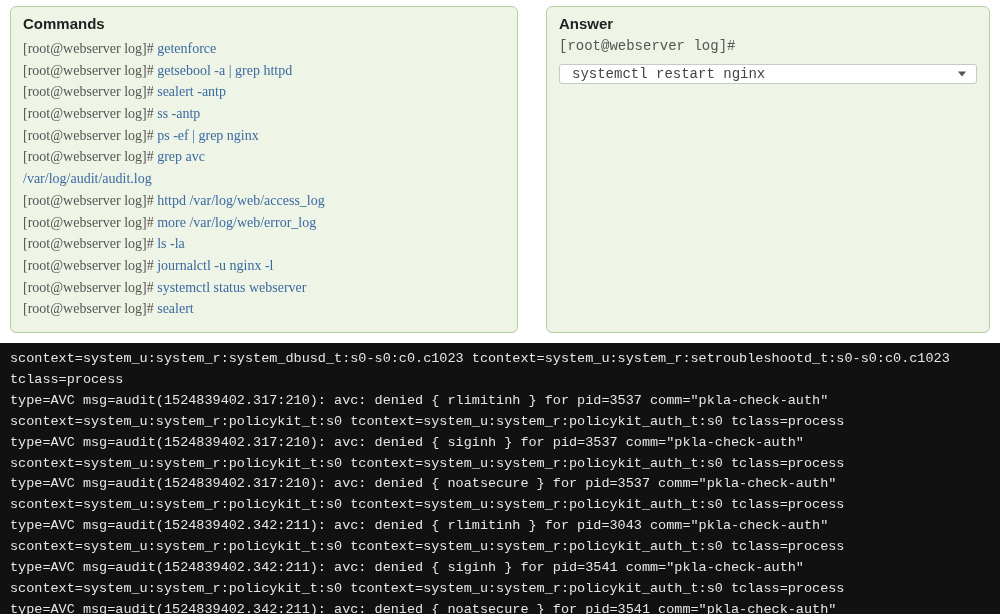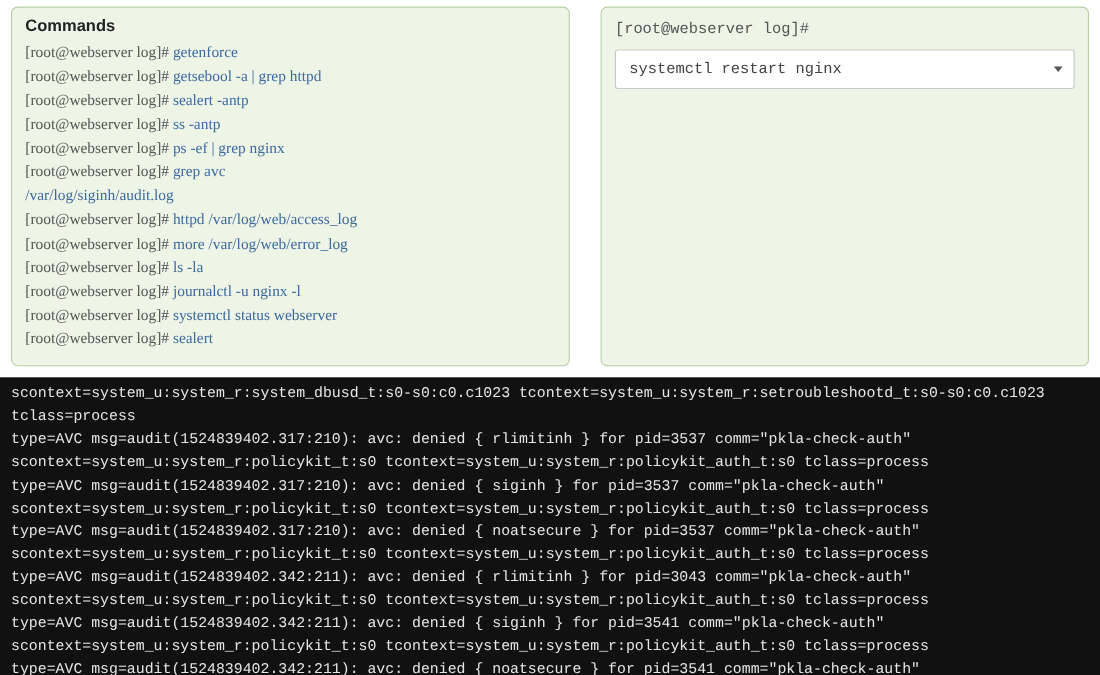--- a/index.html
+++ b/index.html
@@ -45,21 +45,21 @@
   .cmd-blue { color: #3b6aa0; }
   .answer-prompt {
     color: #555;
     margin: 4px 0 10px 0;
   }
   .select-wrap {
     position: relative;
     background: #fff;
     border: 1px solid #c9c9c9;
     border-radius: 3px;
-    height: 36px;
+    height: 20px;
     display: flex;
     align-items: center;
     padding: 0 28px 0 12px;
     color: #444;
   }
   .select-caret {
     position: absolute;
     right: 10px;
     top: 50%;
     transform: translateY(-50%);
@@ -87,31 +87,32 @@
 
   <div class="panel commands-panel">
     <div class="panel-title">Commands</div>
     <div id="commands-list">
         <div class="cmd-line"><span class="cmd-prompt">[root@webserver log]# </span><span class="cmd-blue">getenforce</span></div>
         <div class="cmd-line"><span class="cmd-prompt">[root@webserver log]# </span><span class="cmd-blue">getsebool -a | grep httpd</span></div>
         <div class="cmd-line"><span class="cmd-prompt">[root@webserver log]# </span><span class="cmd-blue">sealert -antp</span></div>
         <div class="cmd-line"><span class="cmd-prompt">[root@webserver log]# </span><span class="cmd-blue">ss -antp</span></div>
         <div class="cmd-line"><span class="cmd-prompt">[root@webserver log]# </span><span class="cmd-blue">ps -ef | grep nginx</span></div>
         <div class="cmd-line"><span class="cmd-prompt">[root@webserver log]# </span><span class="cmd-blue">grep avc</span></div>
-        <div class="cmd-line"><span class="cmd-blue">/var/log/siginh/audit.log</span></div>
+        <div class="cmd-line"><span class="cmd-blue">/var/log/audit/audit.log</span></div>
         <div class="cmd-line"><span class="cmd-prompt">[root@webserver log]# </span><span class="cmd-blue">httpd /var/log/web/access_log</span></div>
         <div class="cmd-line"><span class="cmd-prompt">[root@webserver log]# </span><span class="cmd-blue">more /var/log/web/error_log</span></div>
         <div class="cmd-line"><span class="cmd-prompt">[root@webserver log]# </span><span class="cmd-blue">ls -la</span></div>
         <div class="cmd-line"><span class="cmd-prompt">[root@webserver log]# </span><span class="cmd-blue">journalctl -u nginx -l</span></div>
         <div class="cmd-line"><span class="cmd-prompt">[root@webserver log]# </span><span class="cmd-blue">systemctl status webserver</span></div>
         <div class="cmd-line"><span class="cmd-prompt">[root@webserver log]# </span><span class="cmd-blue">sealert</span></div>
       </div>
   </div>
 
   <div class="panel answer-panel">
+    <div class="panel-title">Answer</div>
     <div class="answer-prompt">[root@webserver log]#</div>
     <div class="select-wrap">
       <span>systemctl restart nginx</span>
       <span class="select-caret"></span>
     </div>
   </div>
 
 </div>
 
 <div class="term" id="terminal-output">

